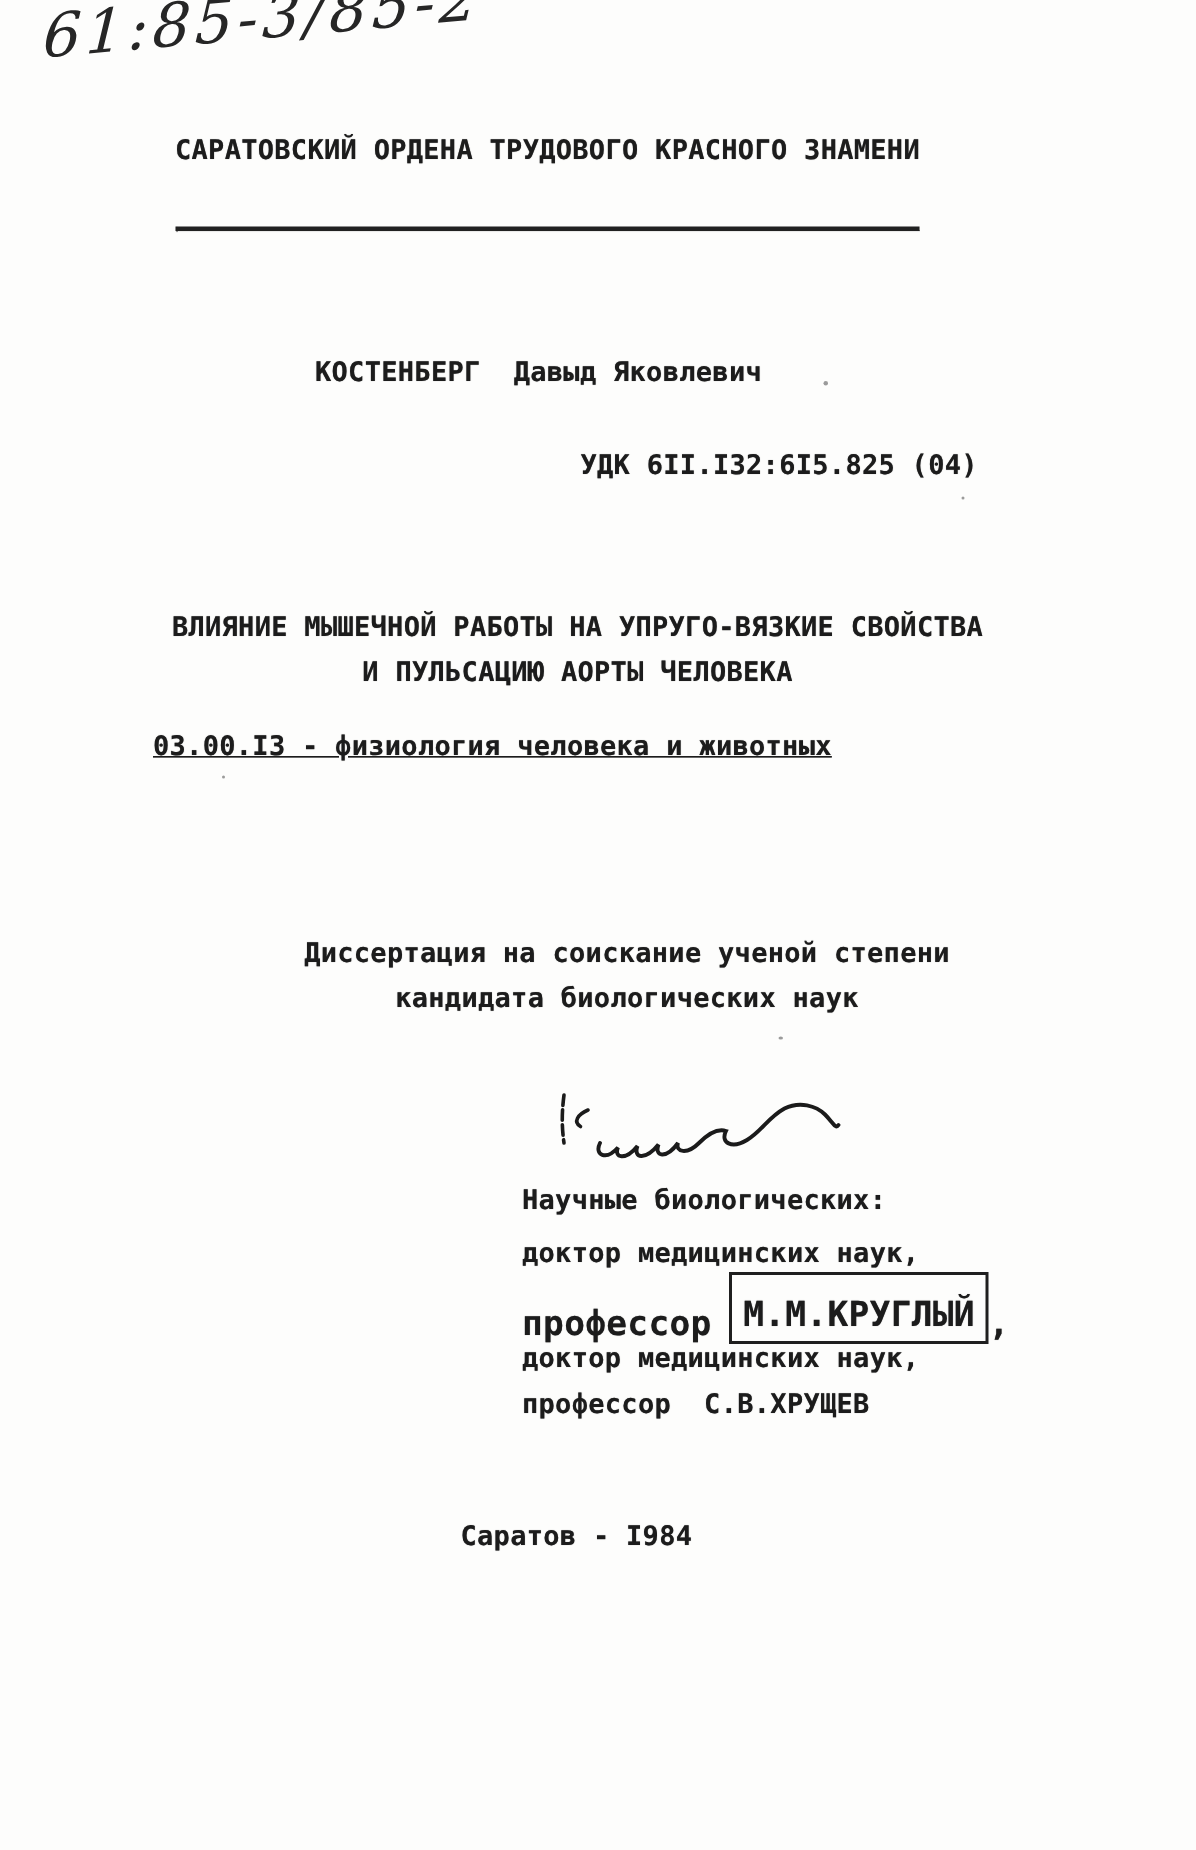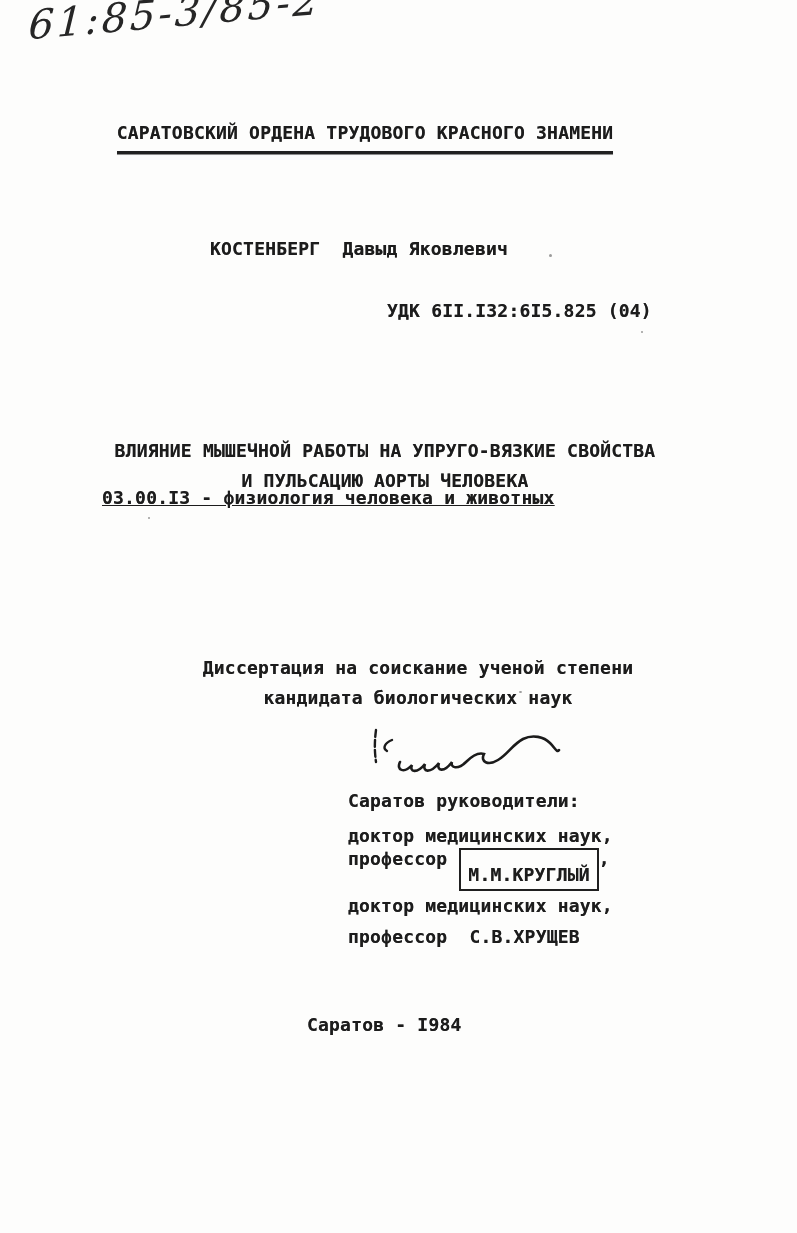--- a/index.html
+++ b/index.html
@@ -14,21 +14,21 @@
     color: #1c1c1c;
   }
   .tline {
     position: absolute;
     font-size: 18px;
     line-height: 24px;
     letter-spacing: 0.2px;
     white-space: pre;
     text-shadow: 0 0 0.5px rgba(25,25,25,0.65);
   }
-  .centerblock { text-align: center; margin-top: 32px; }
+  .centerblock { text-align: center; }
   .centerblock .bline {
     font-size: 18px;
     line-height: 30px;
     letter-spacing: 0.2px;
     white-space: pre;
     text-shadow: 0 0 0.5px rgba(25,25,25,0.65);
   }
   .rule {
     position: absolute;
     left: 117px;
@@ -49,22 +49,22 @@
     letter-spacing: 3px;
     color: #262626;
     transform: rotate(-5deg) skewX(-8deg);
     transform-origin: left top;
     white-space: pre;
   }
   .sig-wrap { position: absolute; left: 362px; top: 710px; }
   .sup-title-line {
     position: absolute;
     display: inline-flex;
-    align-items: flex-start;
-    font-size: 18px;
+    align-items: flex-end;
+    font-size: 23px;
     letter-spacing: 0.2px;
     white-space: pre;
     text-shadow: 0 0 0.5px rgba(25,25,25,0.65);
   }
   .boxed {
     display: inline-block;
     border: 2px solid #1f1f1f;
     padding: 14px 7px 4px 7px;
     margin-left: 12px;
   }
@@ -105,21 +105,21 @@
   </div>
 
   <div class="sig-wrap">
     <svg width="200" height="70" viewBox="0 0 200 70" xmlns="http://www.w3.org/2000/svg">
       <path d="M14 20 C13 28 12 38 14 52" fill="none" stroke="#1b1b1b" stroke-width="2.4" stroke-linecap="round" stroke-dasharray="7 3"></path>
       <path d="M30 30 C23 33 20 38 25 41" fill="none" stroke="#1b1b1b" stroke-width="2.4" stroke-linecap="round"></path>
       <path d="M38 52 C34 60 42 64 50 55 C47 62 55 64 63 54 C60 62 68 64 77 53 C74 61 82 63 90 52 C88 58 96 60 104 52 C110 46 116 42 122 44 C118 52 126 56 136 50 C146 44 150 35 161 29 C171 24 182 27 188 33 C193 38 195 43 197 40" fill="none" stroke="#1b1b1b" stroke-width="2.6" stroke-linecap="round"></path>
     </svg>
   </div>
 
-  <div class="tline" style="left:348px; top:789px;">Саратов руководители:</div>
+  <div class="tline" style="left:348px; top:789px;">Научные биологических:</div>
 
   <div class="tline" style="left:348px; top:824px;">доктор медицинских наук,</div>
 
   <div class="sup-title-line" style="left:348px; top:848px;">
     <span>профессор</span>
     <span class="boxed">М.М.КРУГЛЫЙ</span>
     <span>,</span>
   </div>
 
   <div class="tline" style="left:348px; top:894px;">доктор медицинских наук,</div>

